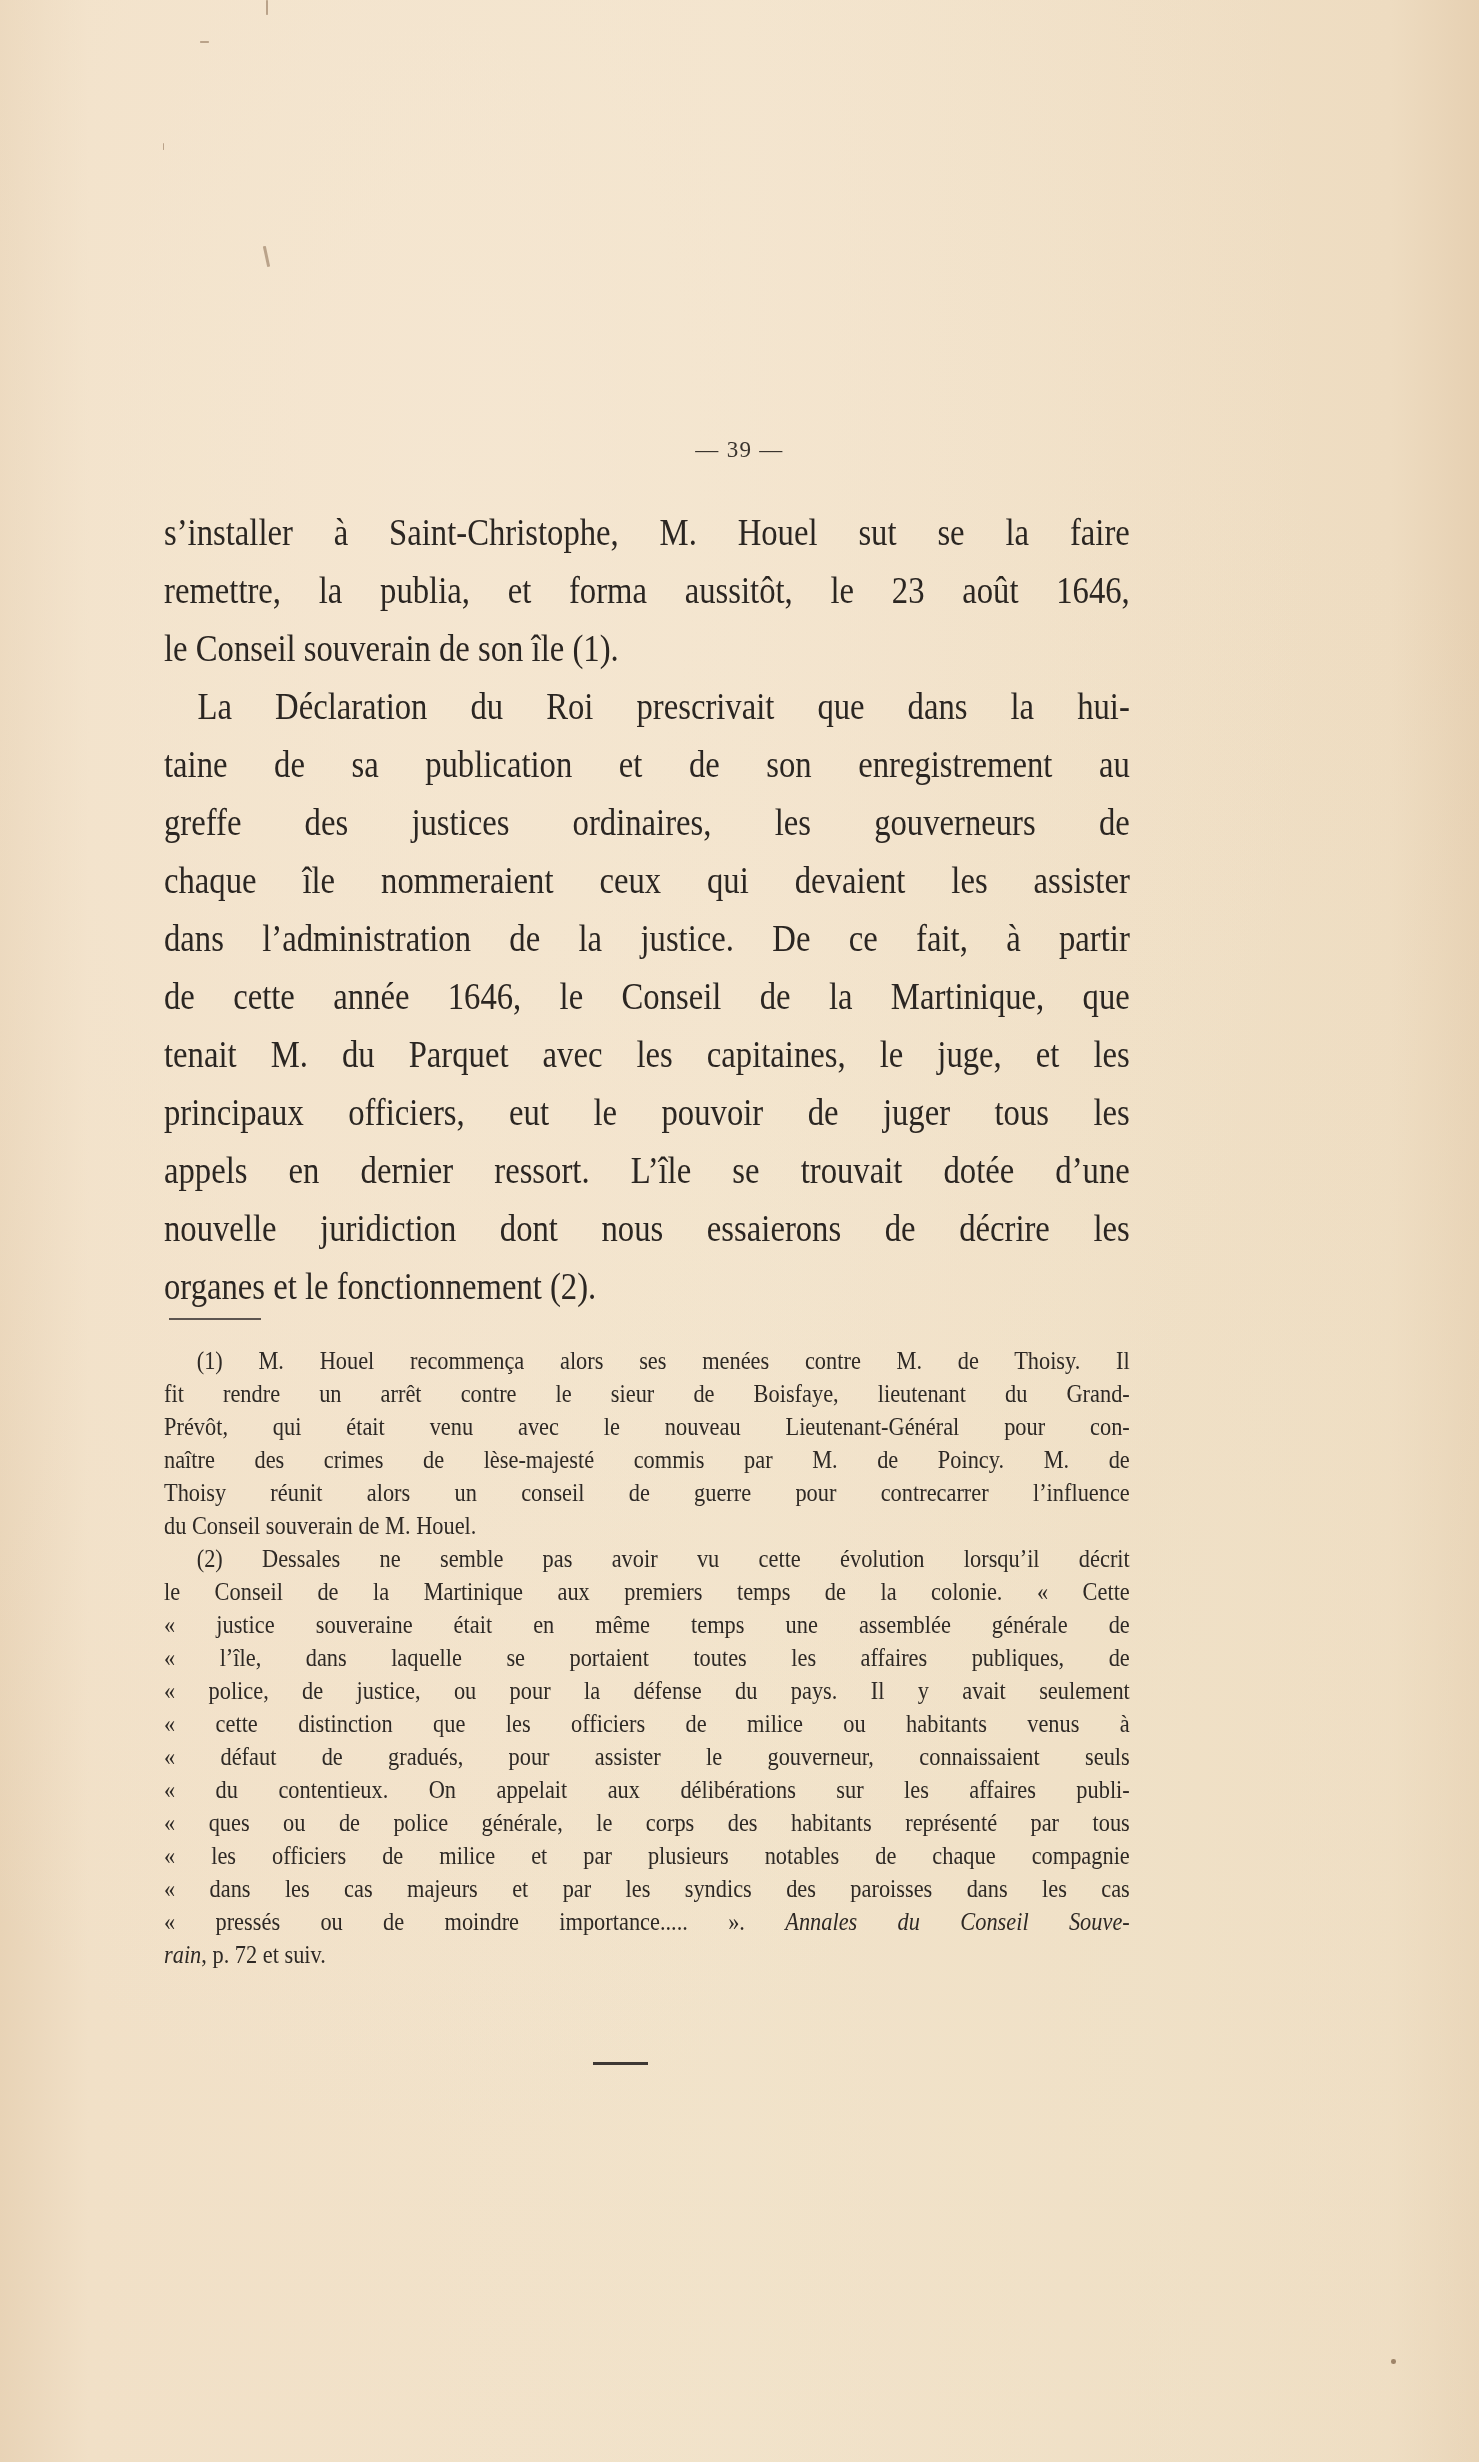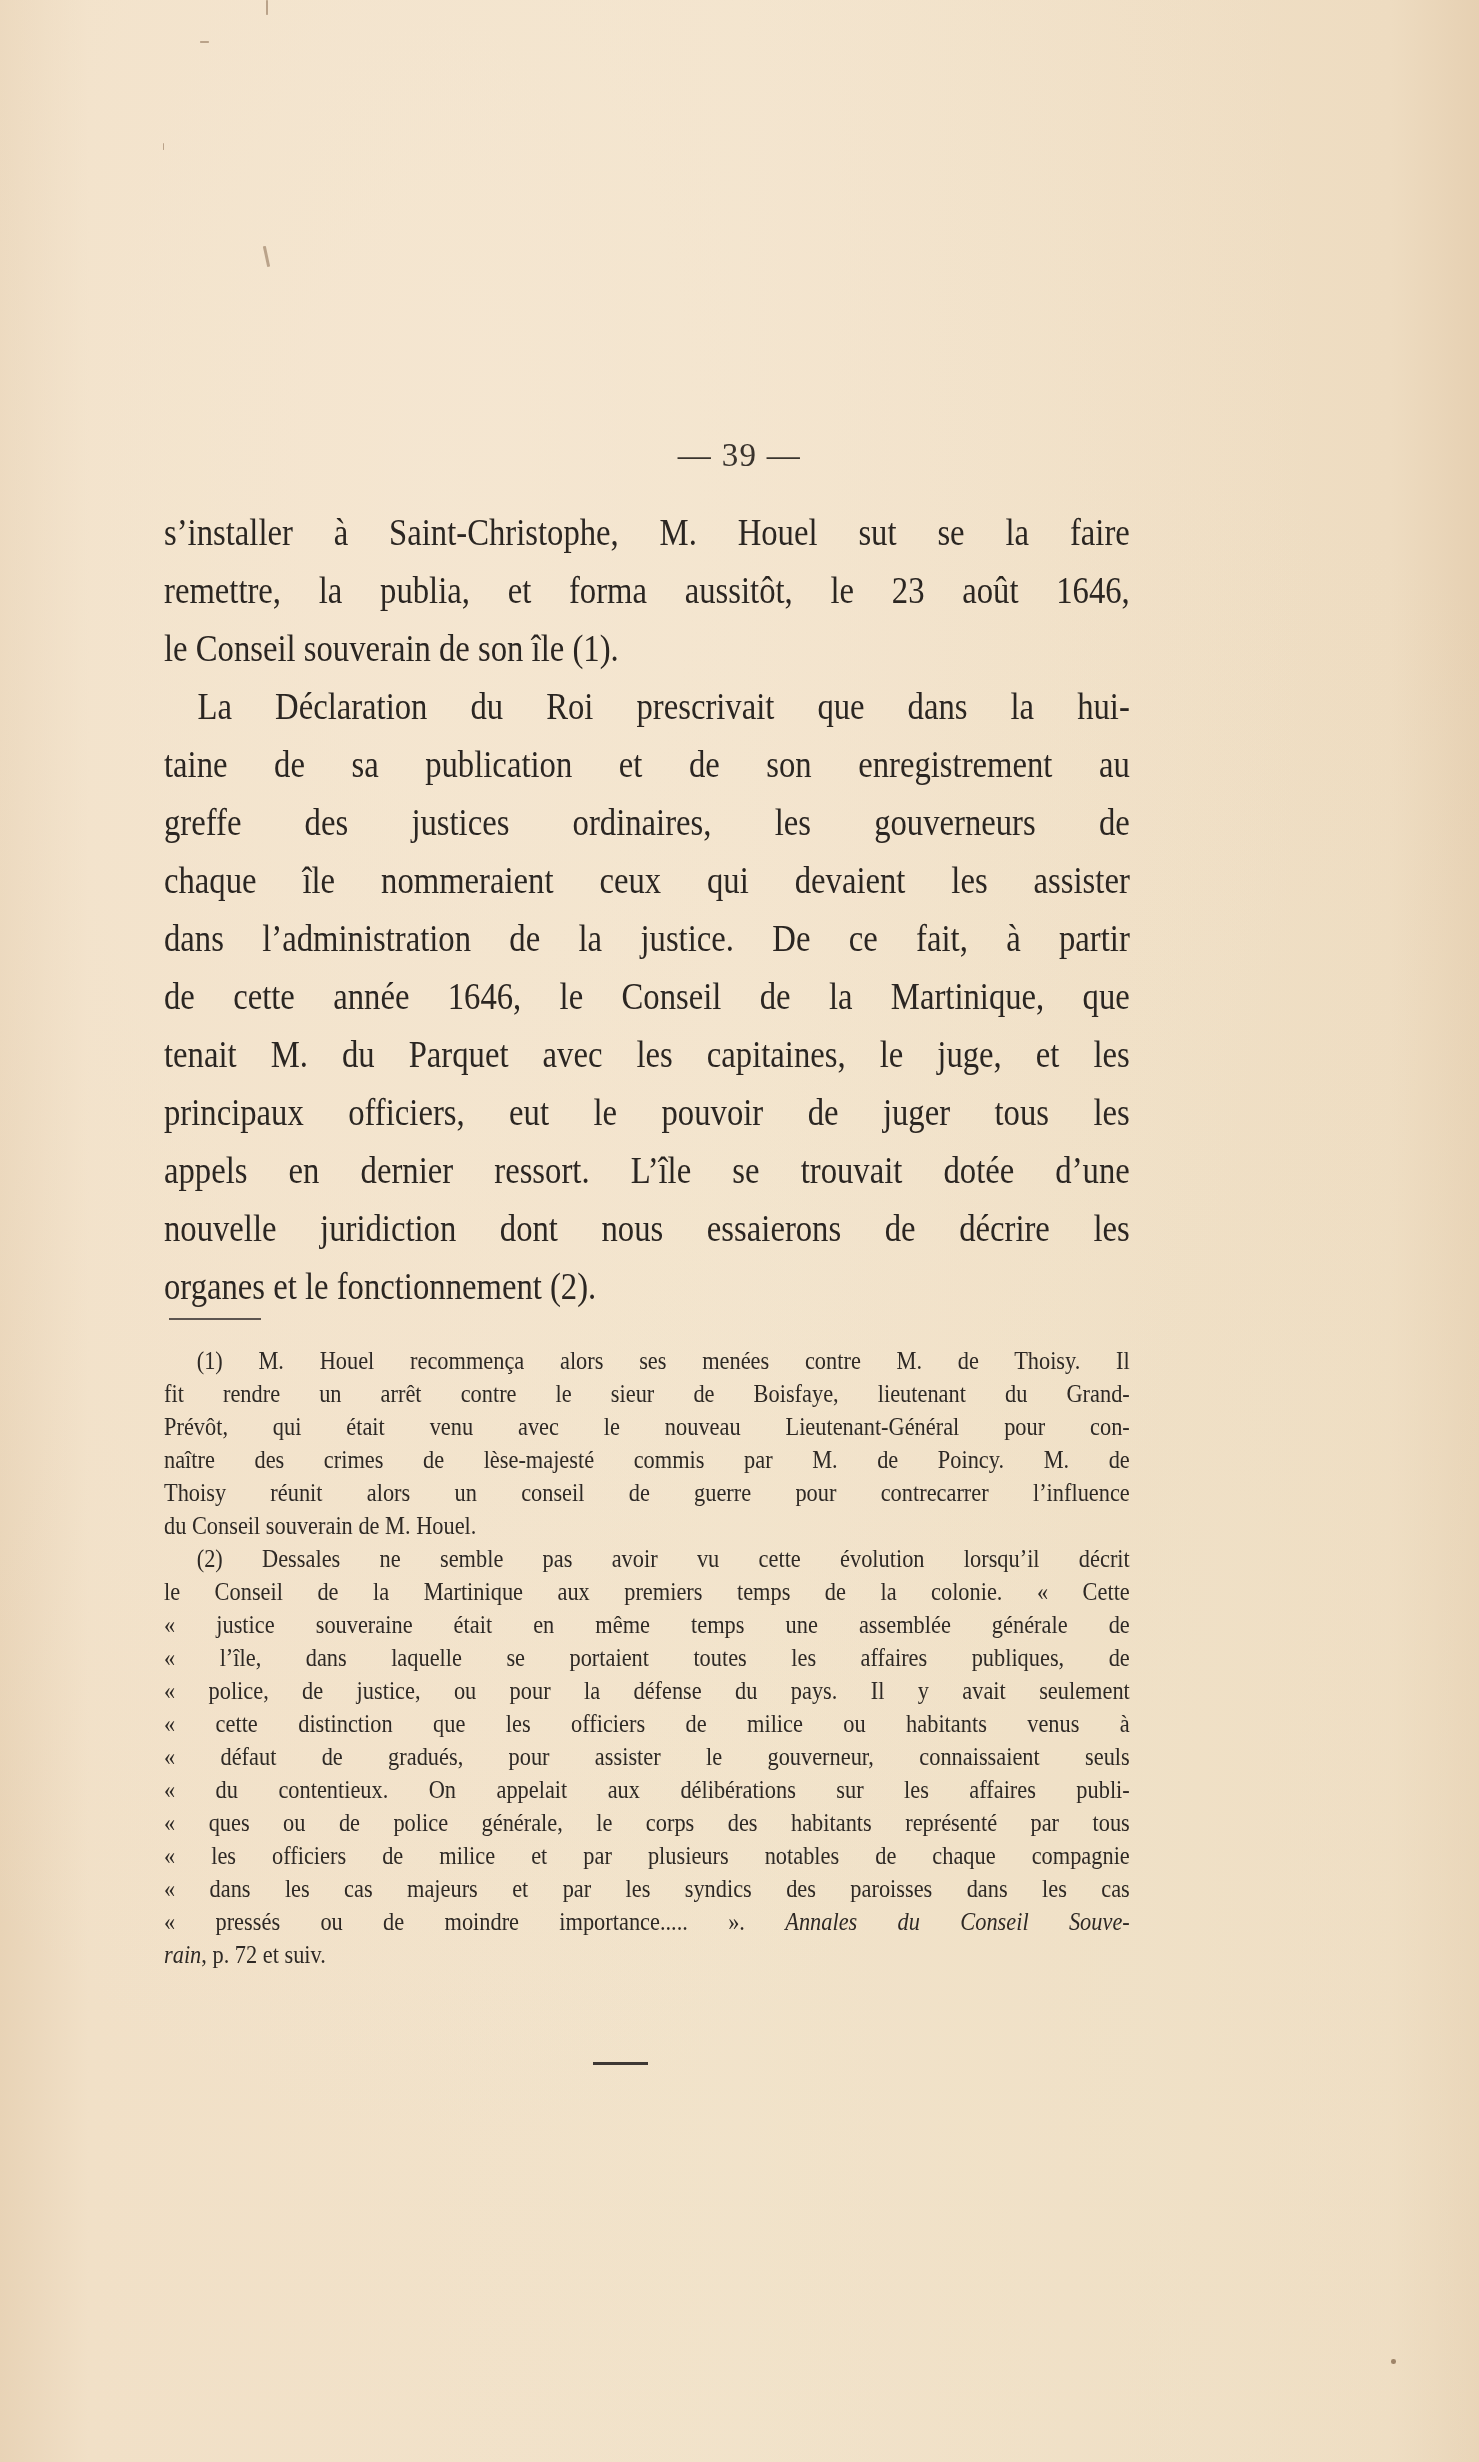--- a/index.html
+++ b/index.html
@@ -11,21 +11,21 @@
       radial-gradient(ellipse at 75% 80%, rgba(240,226,200,0.6), rgba(240,226,200,0) 55%),
       linear-gradient(90deg, #e8d3b6 0%, #f1e0c7 6%, #f2e3cb 50%, #eedcc1 94%, #e6d0b2 100%);
     position: relative;
     font-family: "Liberation Serif", "DejaVu Serif", serif;
     color: #2a2622;
   }
   .page { position: absolute; left: 0; top: 0; width: 1479px; height: 2462px; }
   .fleck { position: absolute; background: #8a6e52; opacity: 0.55; border-radius: 0.7px; }
   .page-number {
     position: absolute; left: 0; width: 1479px; top: 437px; text-align: center;
-    font-size: 33px; letter-spacing: 1.3px; color: #3a342e;
+    font-size: 23px; letter-spacing: 1.3px; color: #3a342e;
   }
   .body-text {
     position: absolute; left: 164px; width: 966px; top: 503px;
     font-size: 38px; line-height: 58px; color: #2b2622;
     transform: scaleX(0.86); transform-origin: left top;
   }
   .body-text .line {
     display: block; width: 1123px; white-space: nowrap; text-align: justify; text-align-last: justify;
   }
   .body-text .line.last { text-align-last: left; }

